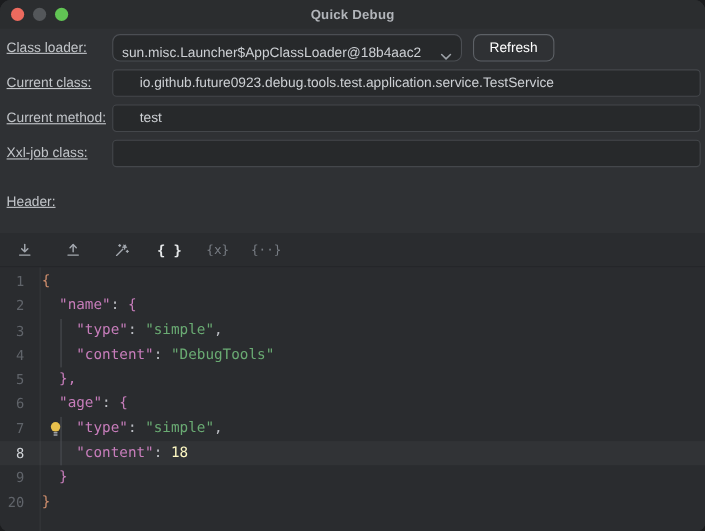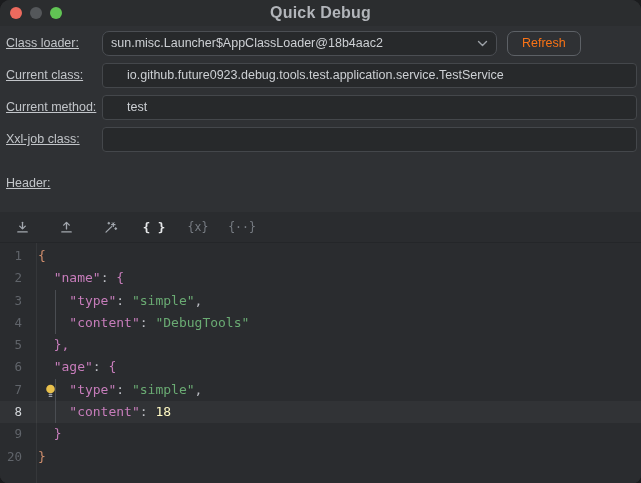--- a/index.html
+++ b/index.html
@@ -9,41 +9,41 @@
     display:flex;flex-direction:column;
   }
   
   .titlebar{height:26px;flex:0 0 26px;background:#2b2d2f;position:relative;
     display:flex;align-items:center;justify-content:center;}
   .lights{position:absolute;left:10px;top:0;height:26px;display:flex;align-items:center;gap:8px;}
   .light{width:12px;height:12px;border-radius:50%;}
   .light.close{background:#ec6a5e;}
   .light.min{background:#54575a;}
   .light.zoom{background:#61c454;}
-  .title{font-size:16px;font-weight:bold;color:#b2b5ba;letter-spacing:.2px;}
+  .title{font-size:12px;font-weight:bold;color:#b2b5ba;letter-spacing:.2px;}
   
   .form{padding:4px 4px 10px 0;background:#2f3134;}
   .form-row{display:flex;align-items:center;margin-bottom:6px;height:26px;}
   .form-row.header-row{margin-top:18px;}
   .form-label{width:96px;flex:0 0 96px;padding-left:6px;font-size:12.5px;color:#c2c5c9;text-decoration:underline;}
   .combo{
-    width:395px;height:25px;box-sizing:border-box;background:#27292b;
-    border:1px solid #4b4e53;border-radius:7px;display:flex;align-items:center;
+    width:318px;height:25px;box-sizing:border-box;background:#27292b;
+    border:1px solid #4b4e53;border-radius:7px;display:flex;align-items:flex-end;
     padding:0 8px;color:#cdd0d4;font-size:12.5px;cursor:default;
   }
   .combo .combo-value{flex:1;white-space:nowrap;overflow:hidden;}
   .combo .chev{flex:0 0 auto;margin-left:6px;display:flex;align-items:center;}
   .textfield{
     flex:1;height:25px;box-sizing:border-box;background:#27292b;
     border:1px solid #44474b;border-radius:4px;display:flex;align-items:center;
     padding:0 24px;color:#cdd0d4;font-size:12.5px;margin-right:0;
   }
   .btn{
     height:25px;box-sizing:border-box;background:transparent;border:1px solid #5d6166;
-    border-radius:7px;color:#f97316;font-size:12.5px;display:flex;align-items:center;
+    border-radius:7px;color:#ffffff;font-size:12.5px;display:flex;align-items:center;
     justify-content:center;padding:0 14px;cursor:pointer;font-family:"Liberation Sans",sans-serif;
   }
   .refresh-btn{margin-left:10px;min-width:60px;}
   .add-btn{margin-left:9px;min-width:58px;height:26px;}
   
   .toolbar{height:30px;flex:0 0 30px;background:#2a2c2f;display:flex;align-items:center;
     padding-left:10px;gap:20px;border-bottom:1px solid #242629;}
   .tool{width:24px;height:22px;display:flex;align-items:center;justify-content:center;
     border-radius:4px;cursor:pointer;}
   .tool svg{display:block;}

